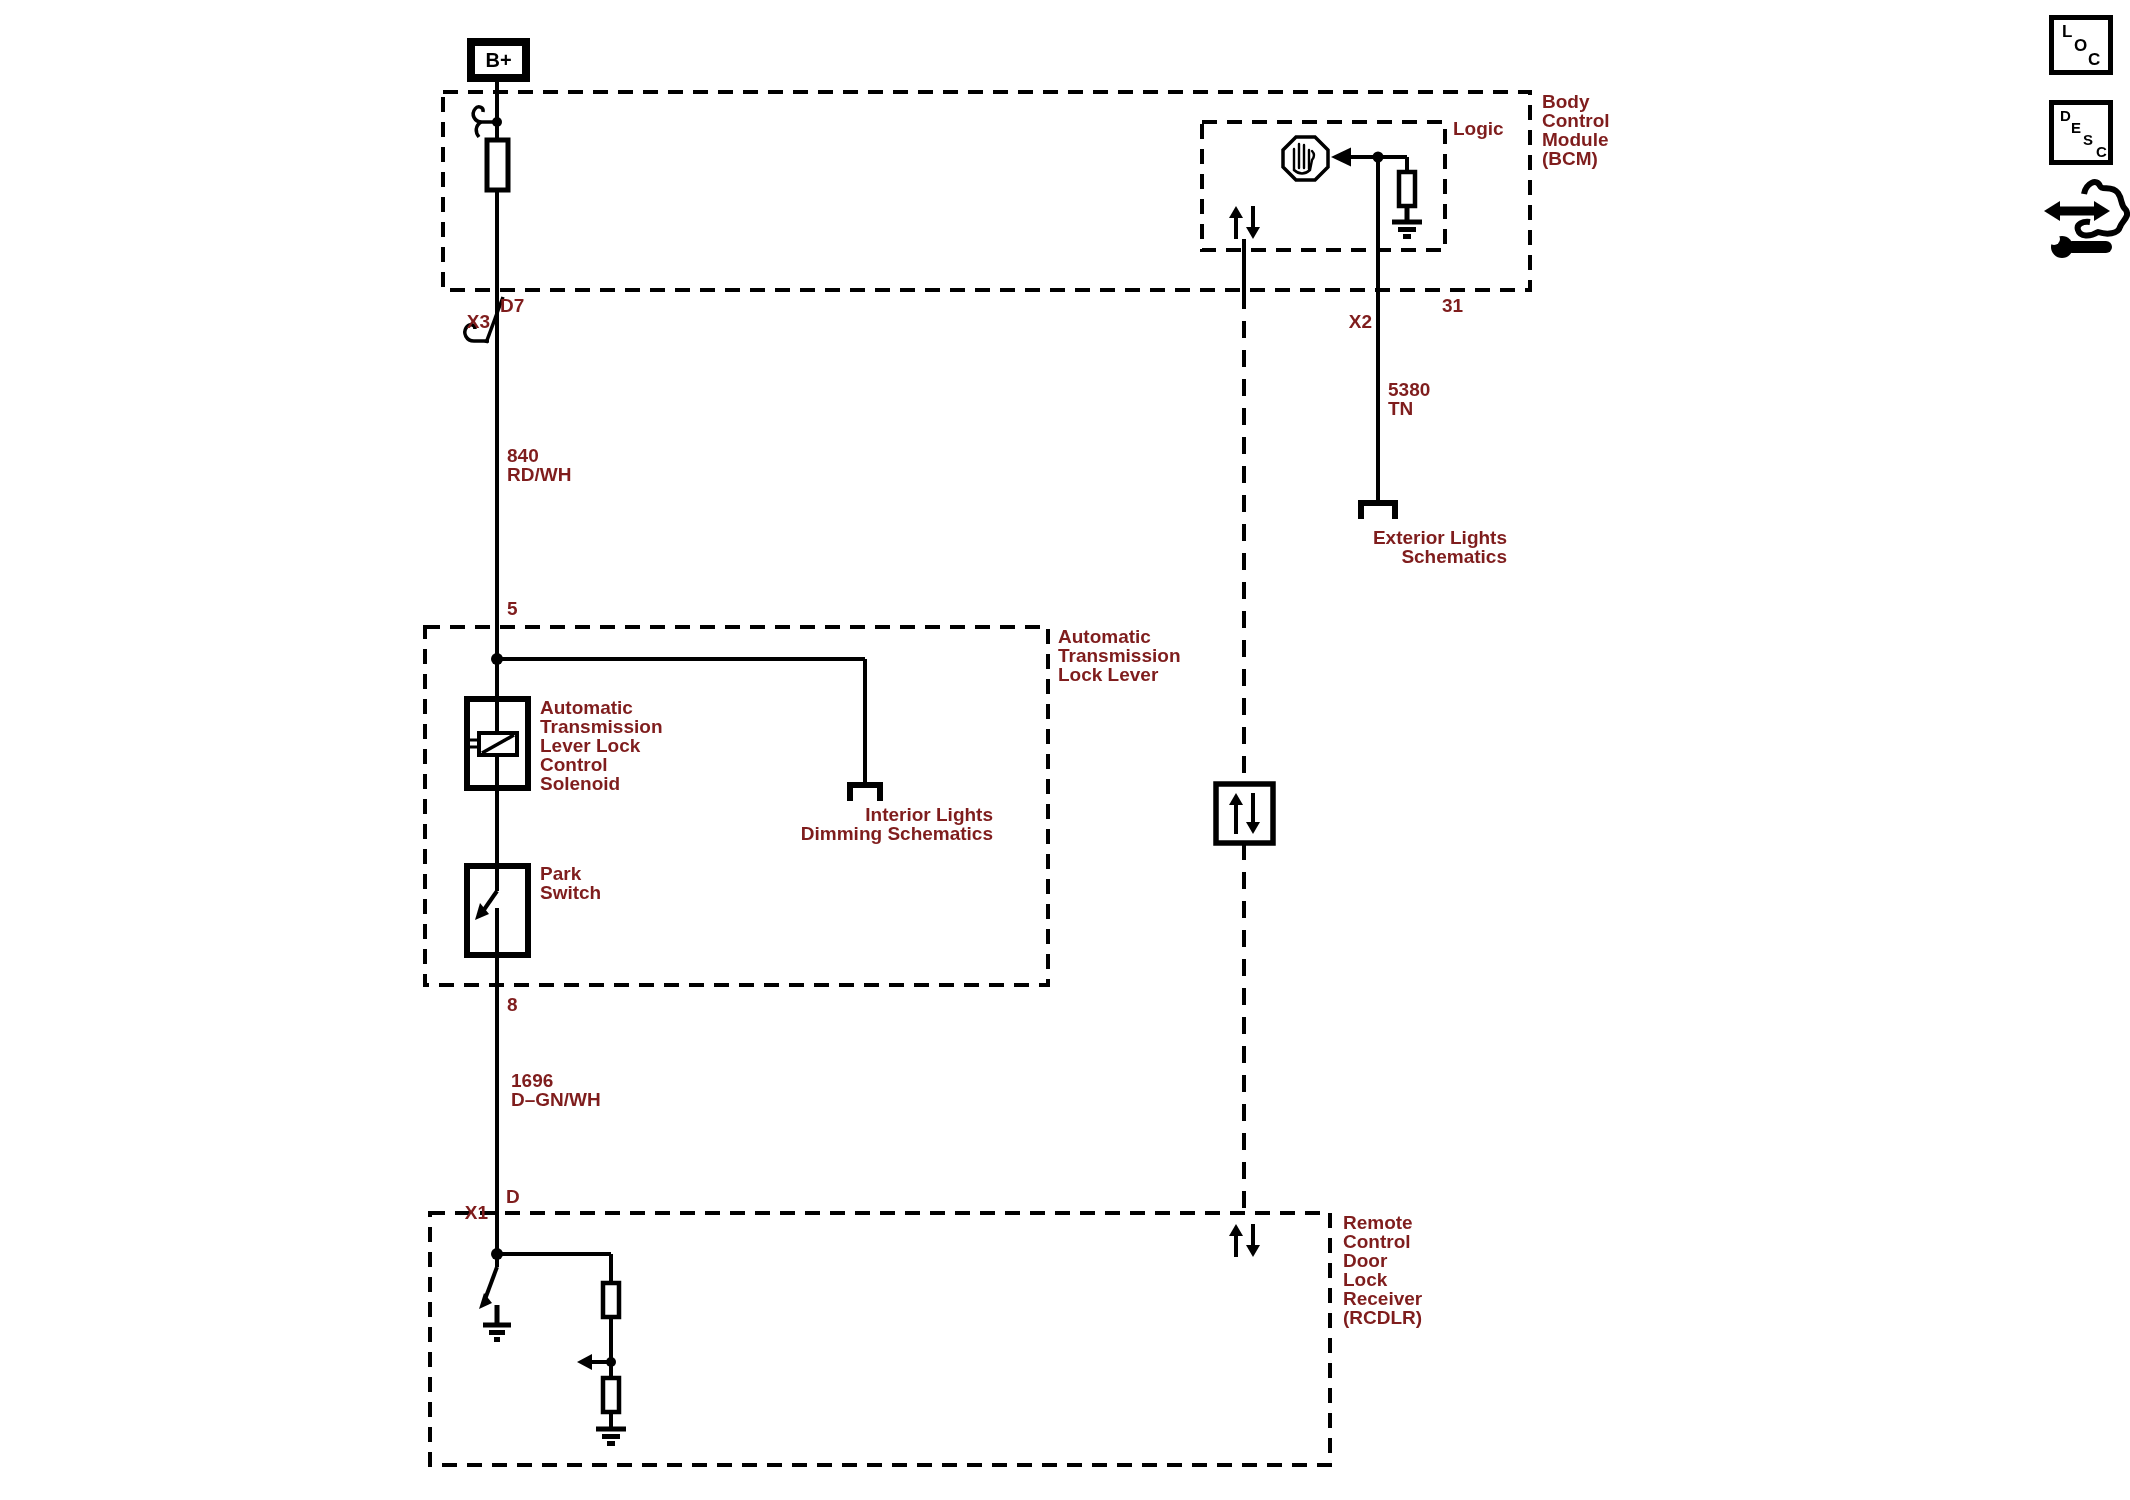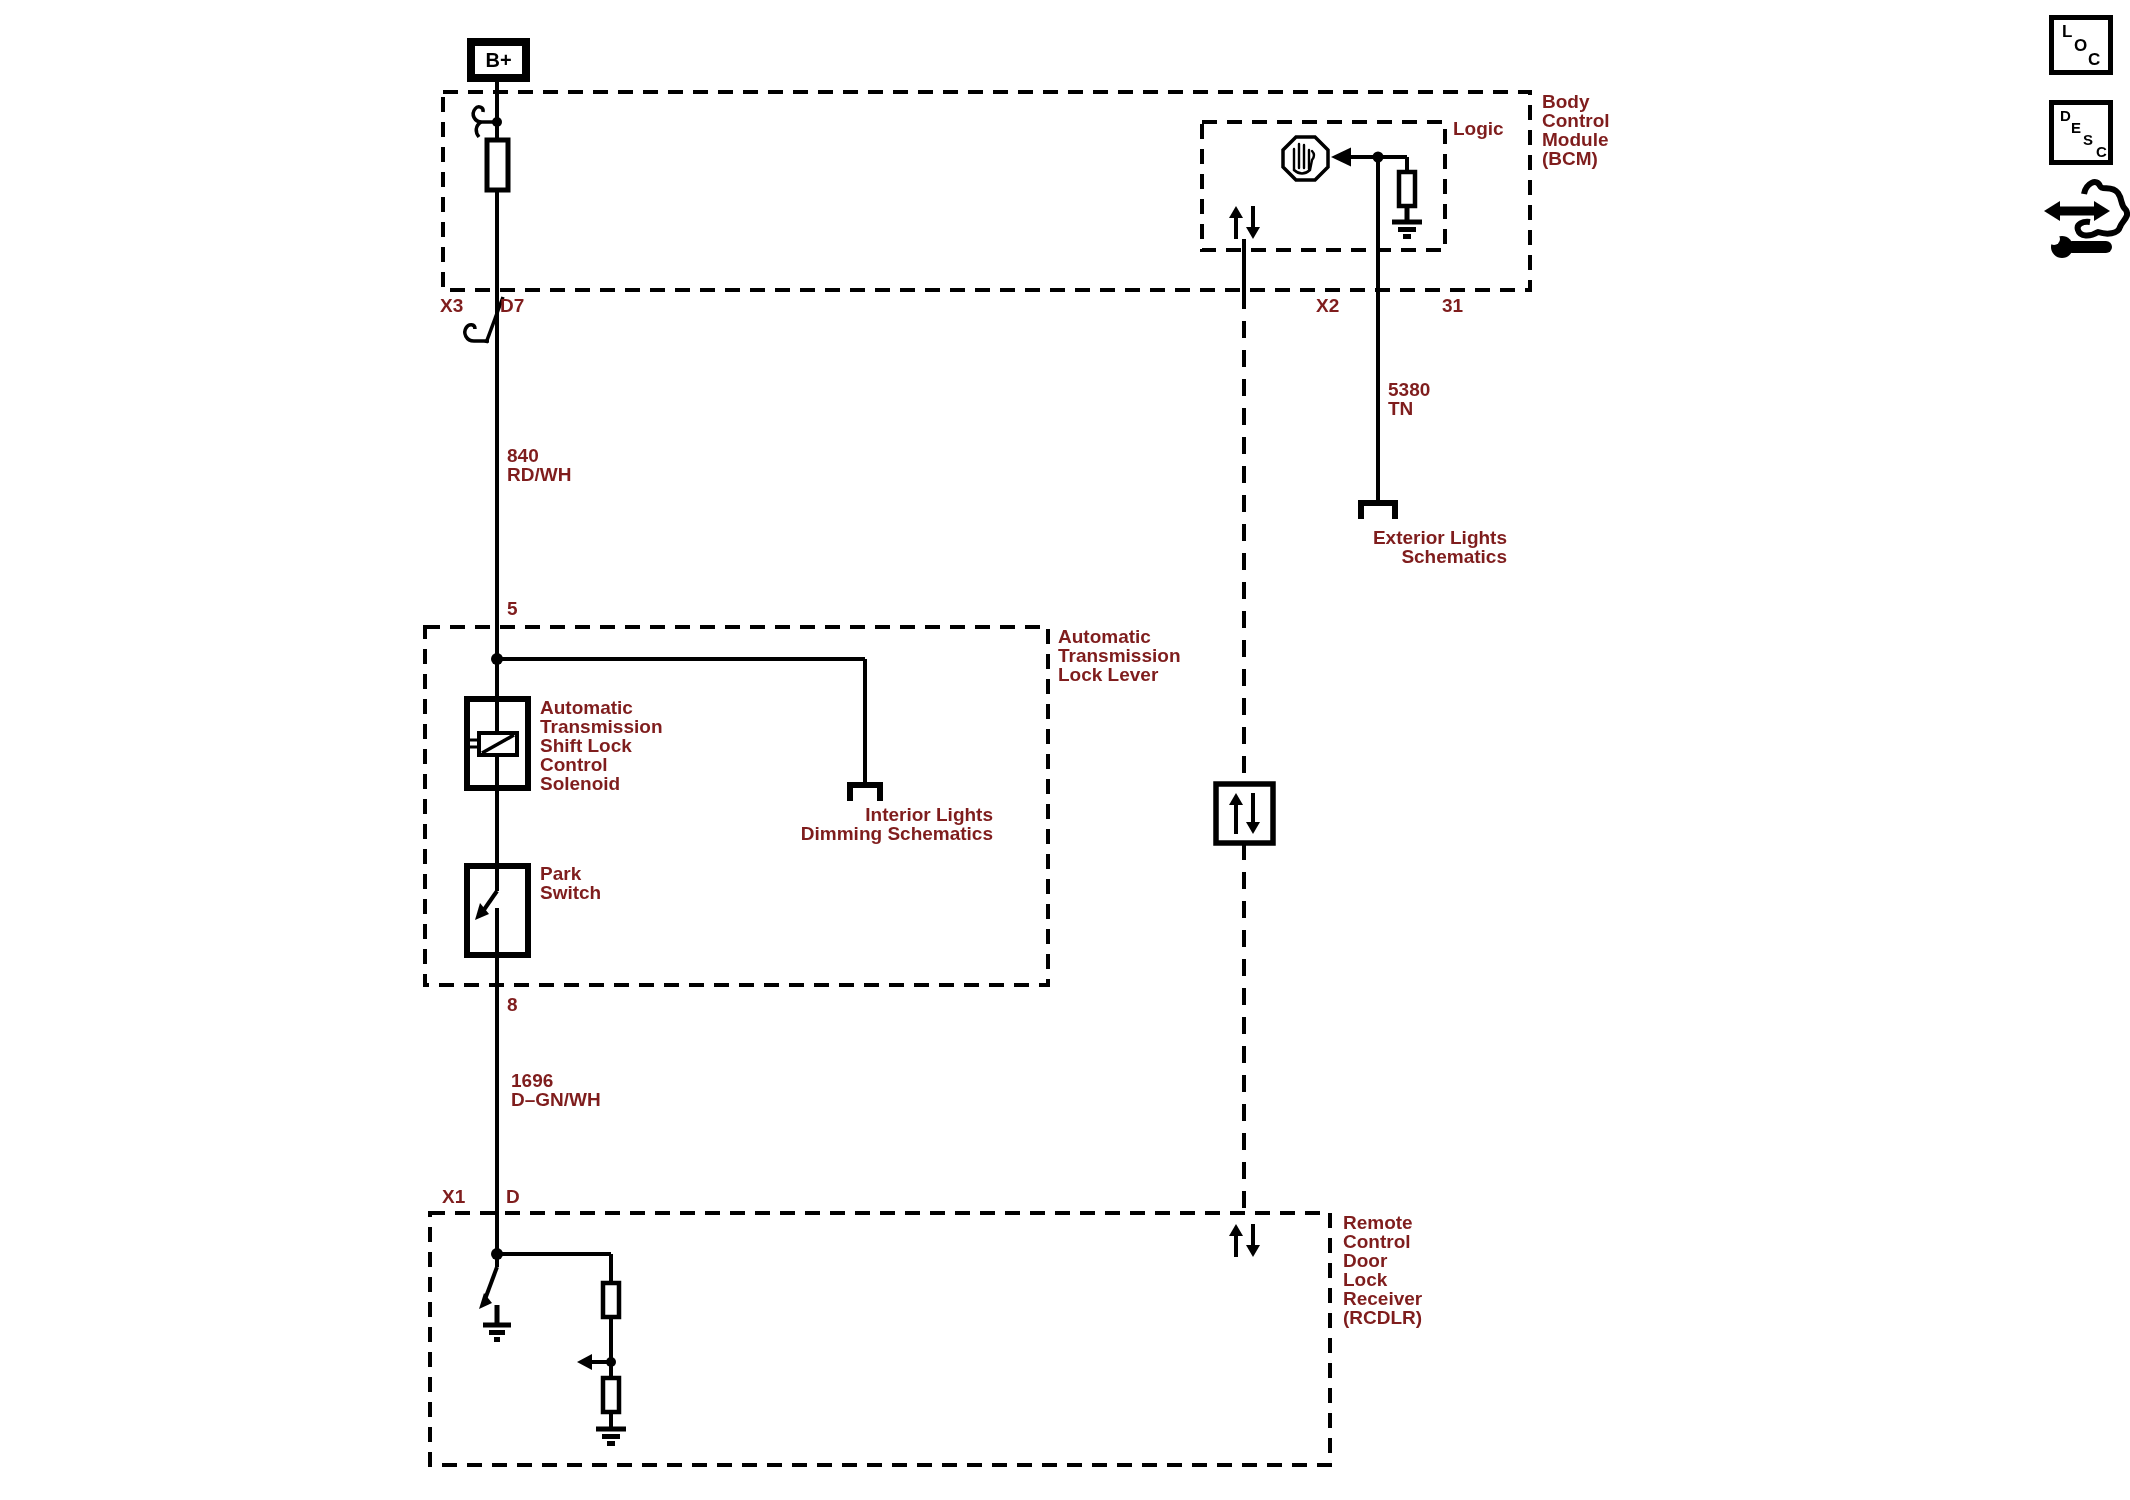--- a/index.html
+++ b/index.html
@@ -1,21 +1,21 @@
 <!DOCTYPE html>
 <html><head>
 <meta charset="utf-8">
 <style>
   html,body{margin:0;padding:0;background:#fff;}
   #canvas{position:relative;width:2130px;height:1500px;background:#fff;overflow:hidden;
           font-family:"Liberation Sans",sans-serif;}
   #wiresvg{position:absolute;left:0;top:0;}
   .lbl{position:absolute;font:bold 19px/19px "Liberation Sans",sans-serif;color:#7f1d1d;white-space:nowrap;}
   .ctr{text-align:right;}
-  .rt{text-align:left;}
+  .rt{text-align:right;margin-top:16px;}
   #bplus{position:absolute;left:467px;top:38px;width:63px;height:44px;box-sizing:border-box;
          border:8px solid #000;background:#fff;display:flex;align-items:center;justify-content:center;
          font:bold 20px "Liberation Sans",sans-serif;}
   .sqbtn{position:absolute;left:2049px;width:64px;box-sizing:border-box;border:5px solid #000;background:#fff;}
   .sqbtn span{position:absolute;font-weight:bold;color:#000;font-family:"Liberation Sans",sans-serif;}
   #locbtn{top:15px;height:60px;}
   #descbtn{top:100px;height:65px;}
   #toolbtn{position:absolute;left:2042px;top:178px;width:92px;height:92px;}
 </style>
 </head>
@@ -189,21 +189,21 @@
 
 <div class="lbl" style="left:1058px;top:627px">
   <div>Automatic</div>
   <div>Transmission</div>
   <div>Lock Lever</div>
 </div>
 
 <div class="lbl" style="left:540px;top:698px">
   <div>Automatic</div>
   <div>Transmission</div>
-  <div>Shift Lock</div>
+  <div>Lever Lock</div>
   <div>Control</div>
   <div>Solenoid</div>
 </div>
 
 <div class="lbl ctr" style="left:733px;top:805px;width:260px">
   <div>Interior Lights</div>
   <div>Dimming Schematics</div>
 </div>
 
 <div class="lbl" style="left:540px;top:864px">

